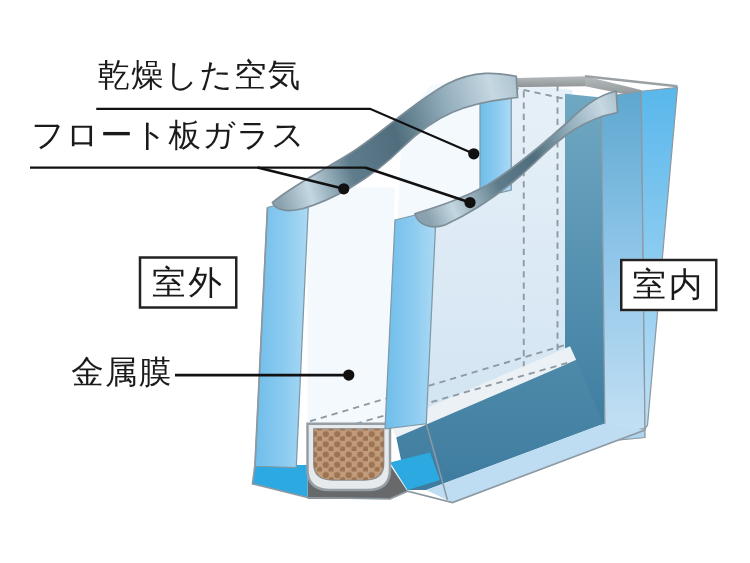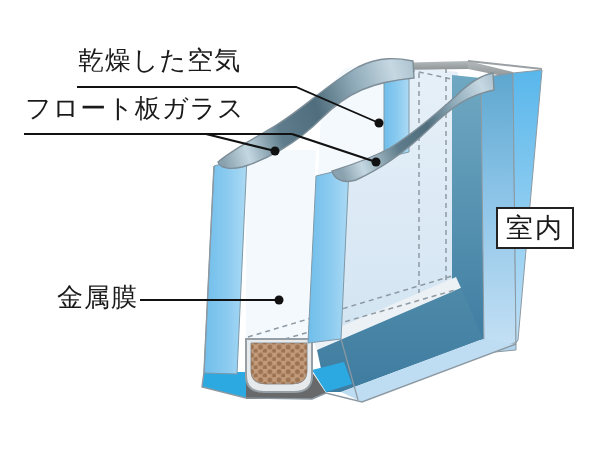--- a/index.html
+++ b/index.html
@@ -180,17 +180,20 @@
     <circle cx="275" cy="151" r="4.5"></circle>
     <circle cx="376" cy="162" r="4.5"></circle>
     <circle cx="279" cy="300" r="4.5"></circle>
   </g>
 </svg>
 
 <div class="lbl lbl-dried-air">乾燥した空気</div>
 <div class="lbl lbl-metal-film">金属膜</div>
 <div class="lbl lbl-float-glass">フロート板ガラス</div>
 
+<div class="side-box box-outdoor">
+  <span>室外</span>
+</div>
 <div class="side-box box-indoor">
   <span>室内</span>
 </div>
 
 </div>
 
 </body></html>

